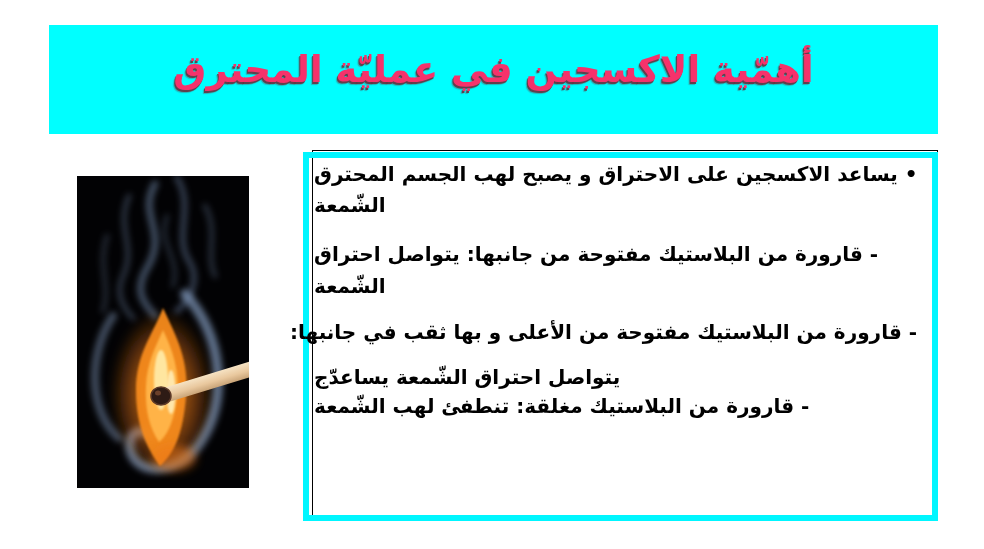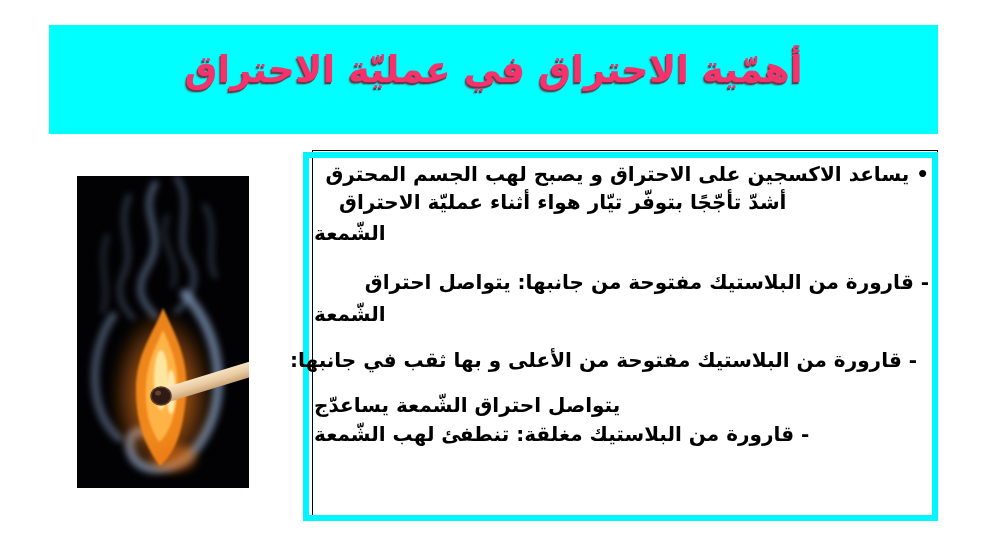--- a/index.html
+++ b/index.html
@@ -35,39 +35,39 @@
     position:absolute; left:0; top:2px; right:0; bottom:0;
     border:6px solid #00f6ff;
   }
   .textbox-content {
     position:absolute; left:11px; right:9px; top:8px; bottom:8px;
   }
   .tline {
     direction:rtl; font-size:20px; font-weight:bold; color:#000000;
     line-height:29px; white-space:nowrap;
   }
-  .align-right { text-align:right; }
+  .align-right { text-align:left; }
   .align-left  { text-align:left; }
   .l1 { margin-top:2px; }
   .l2 { margin-top:-1px; padding-left:25px; }
   .l3 { margin-top:15px; margin-right:22px; }
   .l4 { margin-top:2px; }
   .l5 { margin-top:20px; }
   .l6 { margin-top:3px; }
   .l7 { margin-top:17px; margin-right:12px; }
   .l8 { margin-top:16px; }
   .l9 { }
 </style>
 </head>
 <body>
 
 <div class="slide">
 
   <div class="title-banner">
-    <div class="title-text">أهمّية الاحتراق في عمليّة الاحتراق</div>
+    <div class="title-text">أهمّية الاكسجين في عمليّة المحترق</div>
   </div>
 
   <div class="match-image">
     <svg width="172" height="312" viewBox="0 0 172 312" aria-hidden="true">
       <defs>
         <filter id="b1" x="-40%" y="-40%" width="180%" height="180%">
             <feGaussianBlur stdDeviation="1.2"></feGaussianBlur>
           </filter>
         <filter id="b3" x="-60%" y="-60%" width="220%" height="220%">
             <feGaussianBlur stdDeviation="3"></feGaussianBlur>
@@ -120,21 +120,20 @@
         <ellipse cx="81" cy="217" rx="3" ry="2.5" fill="#7a4a30" opacity="0.8"></ellipse>
       </g>
     </svg>
   </div>
 
   <div class="textbox-wrap">
     <div class="textbox-outline"></div>
     <div class="textbox-border"></div>
     <div class="textbox-content">
       <div class="tline align-right l1">• يساعد الاكسجين على الاحتراق و يصبح لهب الجسم المحترق</div>
-      <div class="tline align-left  l2">أشدّ تأجّجًا بتوفّر تيّار هواء أثناء عمليّة الاحتراق</div>
       <div class="tline align-left  l4">الشّمعة</div>
       <div class="tline align-right l5">-  قارورة من البلاستيك مفتوحة من جانبها: يتواصل احتراق</div>
       <div class="tline align-left  l6">الشّمعة</div>
       <div class="tline align-right l7">- قارورة من البلاستيك مفتوحة من الأعلى و بها ثقب في جانبها:</div>
       <div class="tline align-left  l8">يتواصل احتراق الشّمعة يساعدّج</div>
       <div class="tline align-left  l9">- قارورة من البلاستيك مغلقة: تنطفئ لهب الشّمعة</div>
     </div>
   </div>
 
 </div>

